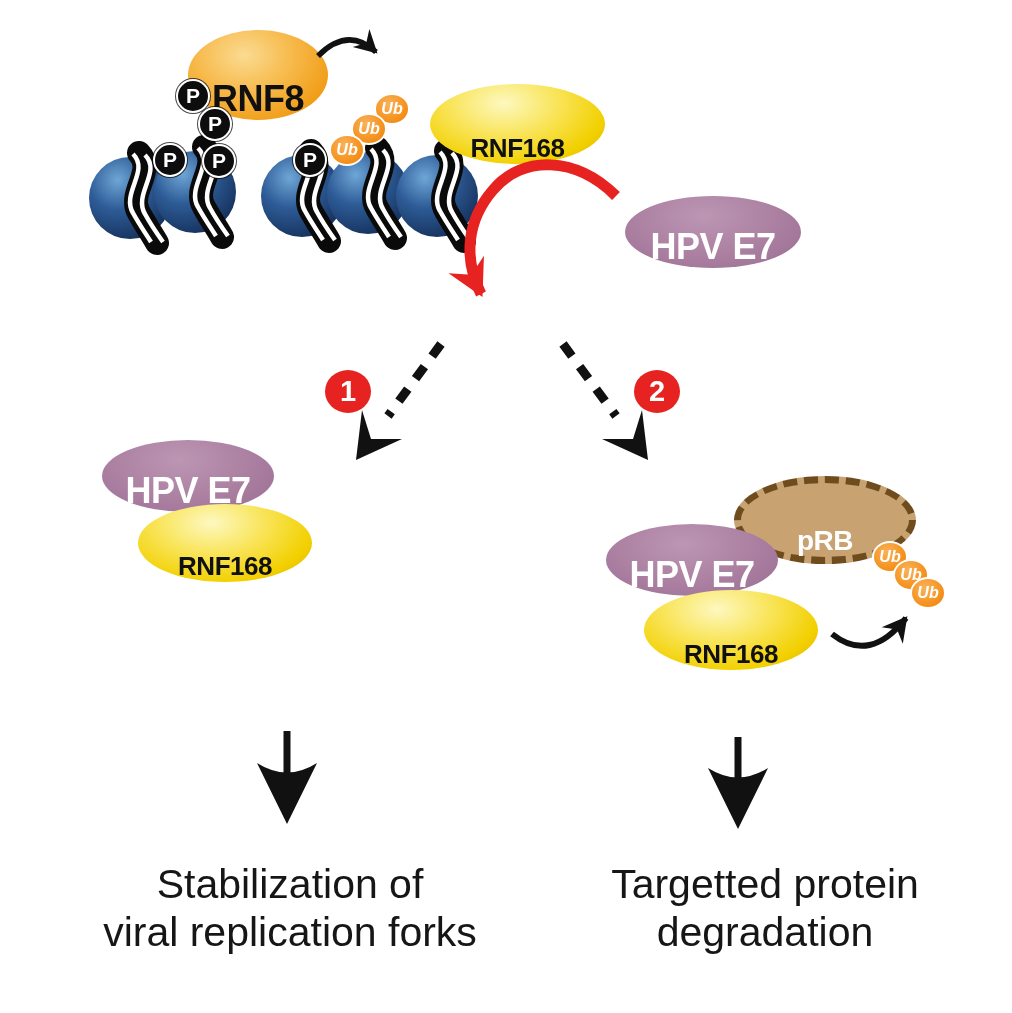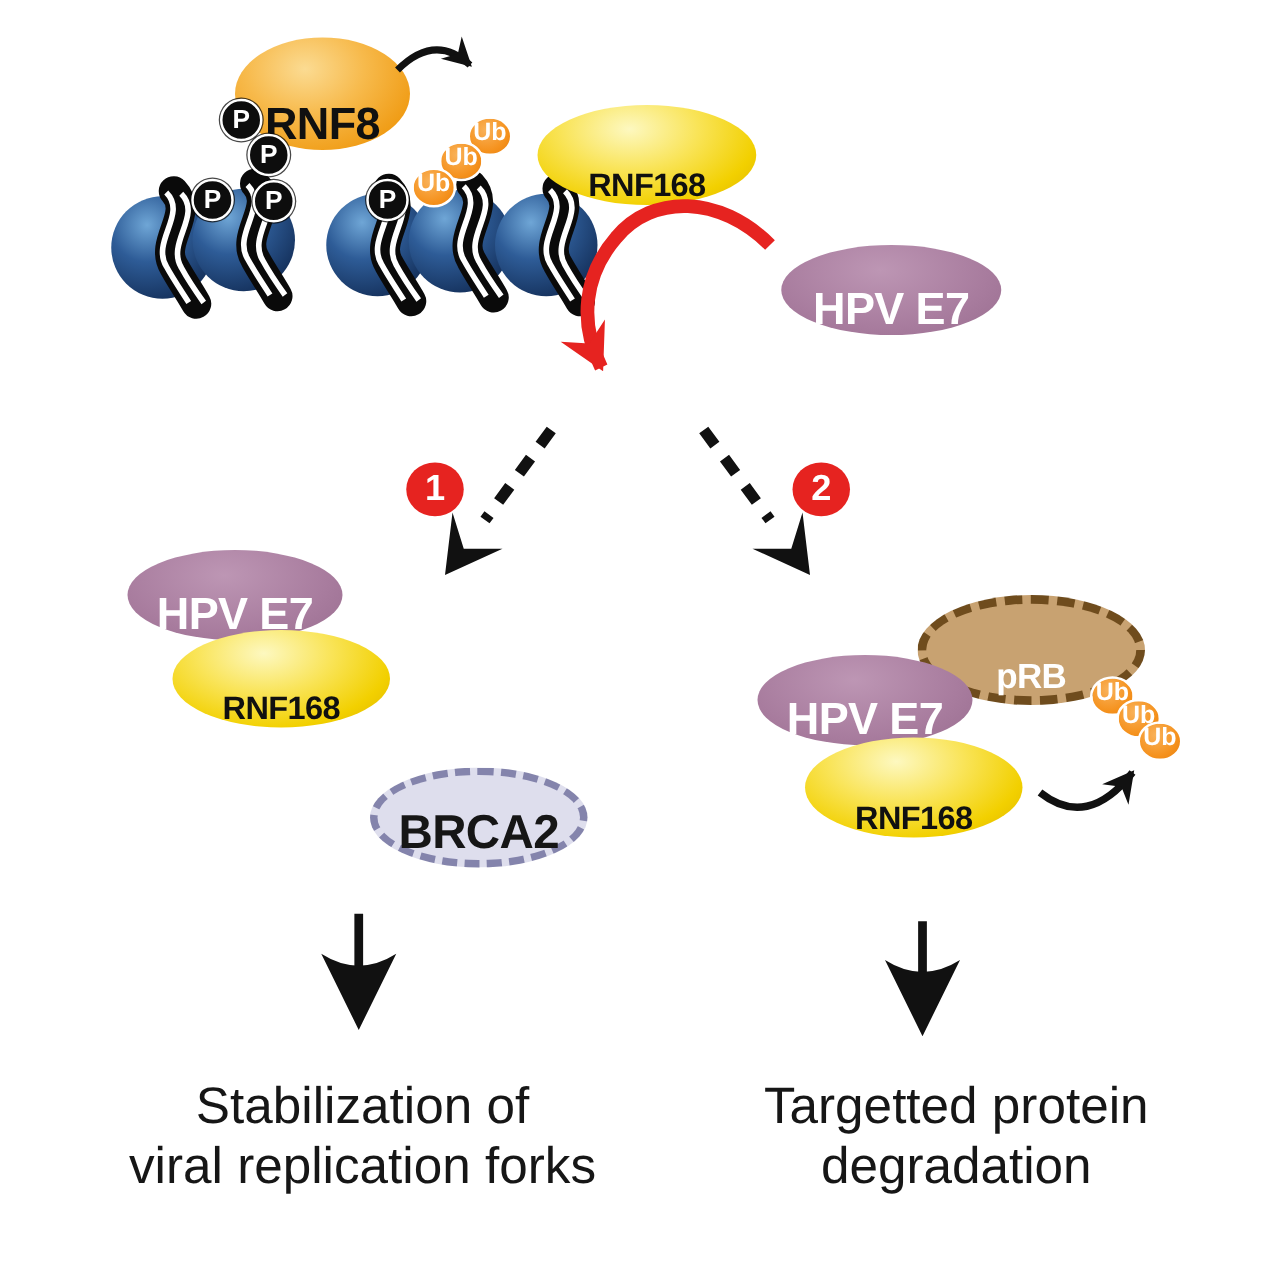--- a/index.html
+++ b/index.html
@@ -30,22 +30,22 @@
   .brca2{left:296px;top:614px;width:174px;height:80px;color:#161616;font-size:38px;
         background:#dedeed;border:6px dashed #8484ac;}
   .prb{left:734px;top:476px;width:182px;height:88px;color:#ffffff;font-size:28px;
         background:#c8a271;border:7px dashed #6f4c1d;}
 
   .pmark{position:absolute;width:34px;height:34px;border-radius:50%;z-index:5;box-sizing:border-box;
         background:#0d0d0d;border:2px solid #ffffff;box-shadow:0 0 0 1px rgba(10,10,10,.75);
         color:#fff;font-size:21px;font-weight:700;display:flex;align-items:center;justify-content:center;}
   .ub{position:absolute;width:36px;height:32px;border-radius:50%;z-index:5;box-sizing:border-box;
         background:radial-gradient(circle at 40% 32%, #f9b25a 0%, #f5921e 62%, #e87f0c 100%);
-        border:2px solid #ffffff;color:#fff;font-size:20px;font-weight:700;
-        display:flex;justify-content:center;}
+        border:2px solid #ffffff;color:#fff;font-size:16px;font-weight:700;
+        display:flex;align-items:center;justify-content:center;font-style:italic;}
   .badge{position:absolute;width:46px;height:43px;border-radius:50%;z-index:5;background:#e62320;
         color:#fff;font-size:29px;font-weight:700;display:flex;align-items:center;justify-content:center;}
   .badge.b1{left:325px;top:370px;}
   .badge.b2{left:634px;top:370px;}
 
   .dsbs{position:absolute;left:150px;top:226px;width:230px;text-align:center;z-index:3;
         font-size:43px;color:#101010;}
   .outcome{position:absolute;width:460px;text-align:center;z-index:3;
         font-size:41px;line-height:48px;color:#161616;}
   .outcome.pos-l{left:60px;top:860px;}
@@ -81,23 +81,20 @@
     <use href="#nuc" transform="translate(437,196)"></use>
   </svg>
 
   <div class="node rnf168 pos-top">
     <span>RNF168</span>
   </div>
   <div class="node hpv pos-top">
     <span>HPV E7</span>
   </div>
 
-  <div class="node brca2">
-    <span>BRCA2</span>
-  </div>
   <div class="node hpv pos-l">
     <span>HPV E7</span>
   </div>
   <div class="node rnf168 pos-l">
     <span>RNF168</span>
   </div>
 
   <div class="node prb">
     <span>pRB</span>
   </div>

